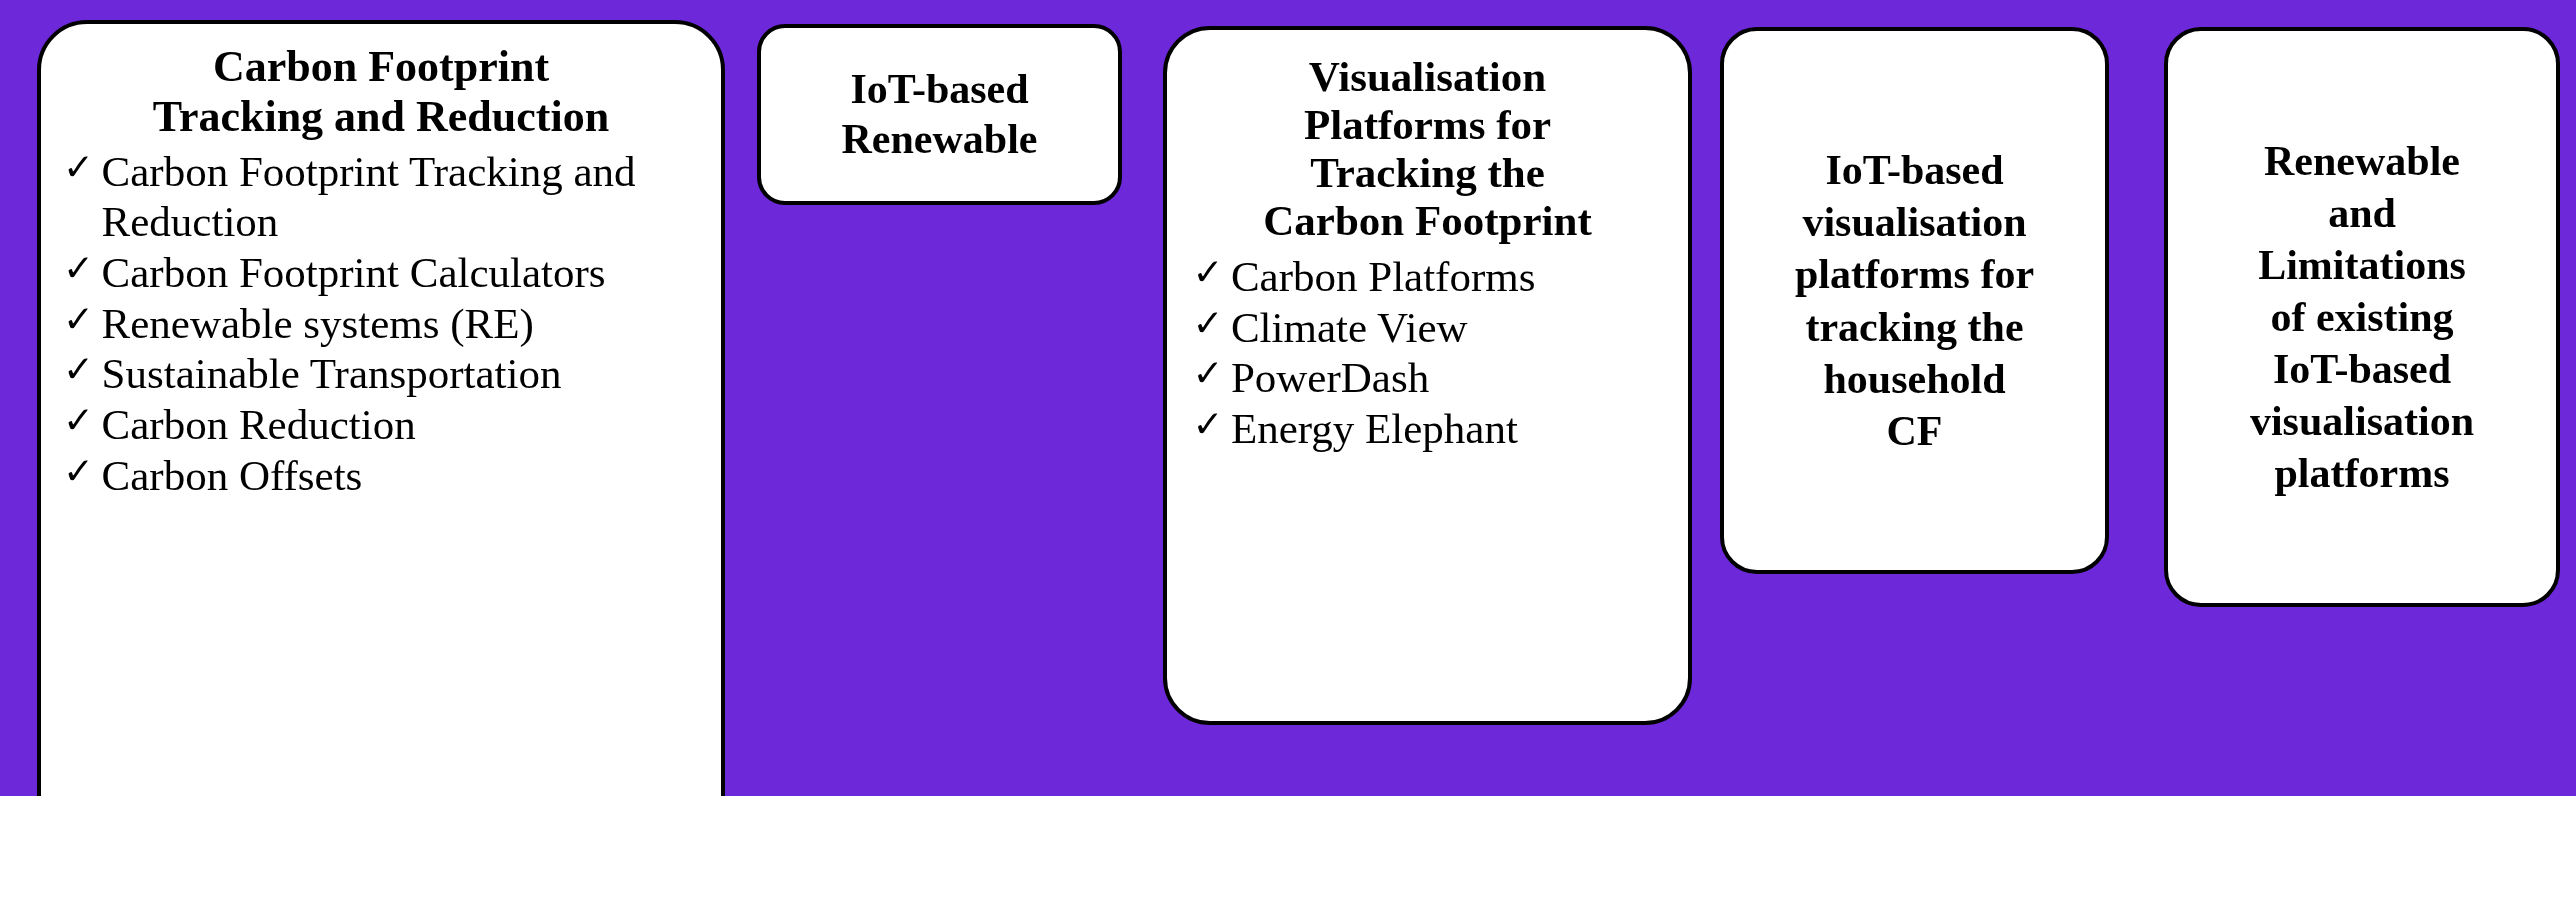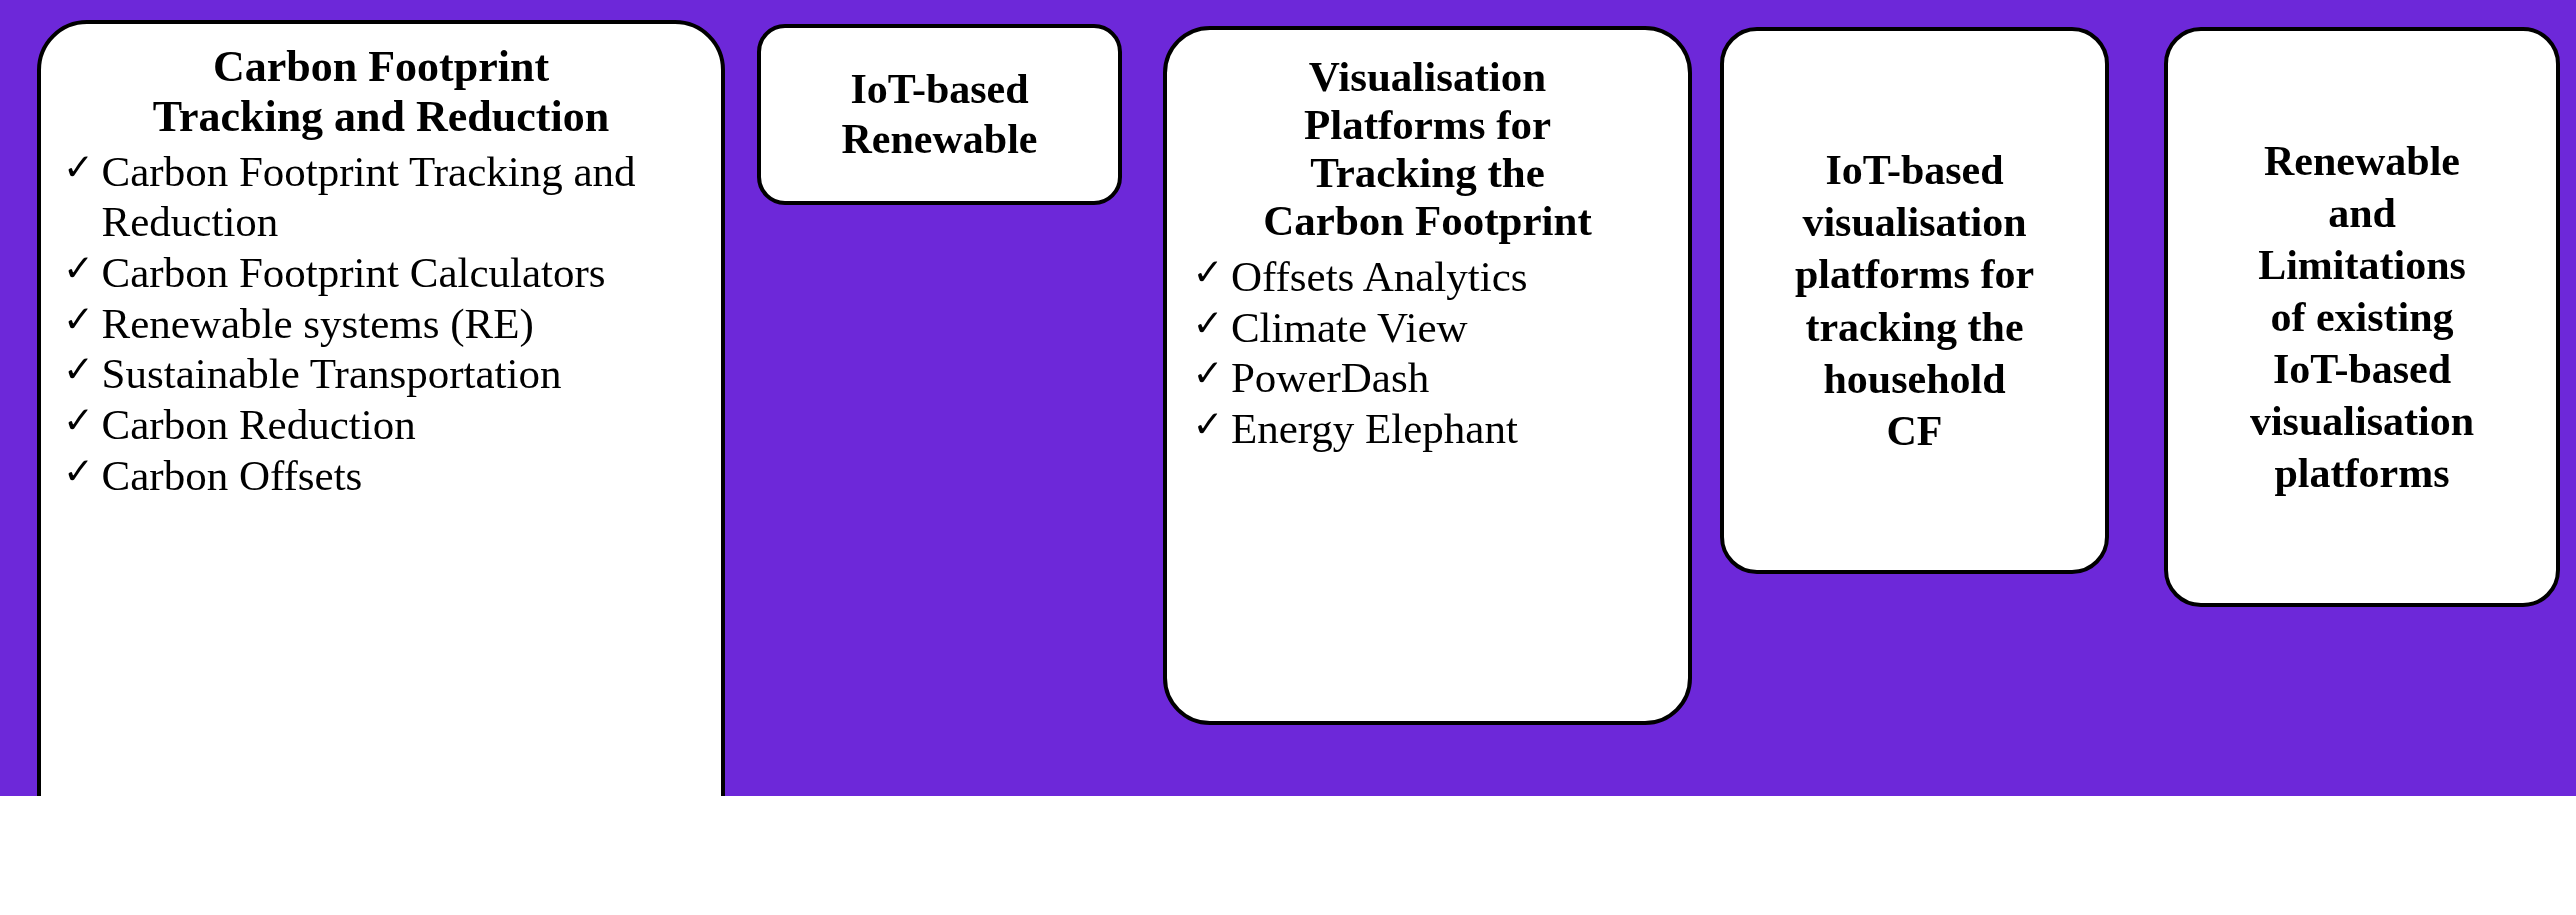--- a/index.html
+++ b/index.html
@@ -157,21 +157,21 @@
   <div class="box" id="box-vis-platforms">
     <div class="box-title">
       <div>Visualisation</div>
       <div>Platforms for</div>
       <div>Tracking the</div>
       <div>Carbon Footprint</div>
     </div>
     <ul class="box-list">
       <li class="list-item">
         <span class="check-icon">✓</span>
-        <span class="item-label">Offsets Analytics</span>
+        <span class="item-label">Carbon Platforms</span>
       </li>
       <li class="list-item">
         <span class="check-icon">✓</span>
         <span class="item-label">Climate View</span>
       </li>
       <li class="list-item">
         <span class="check-icon">✓</span>
         <span class="item-label">PowerDash</span>
       </li>
       <li class="list-item">

